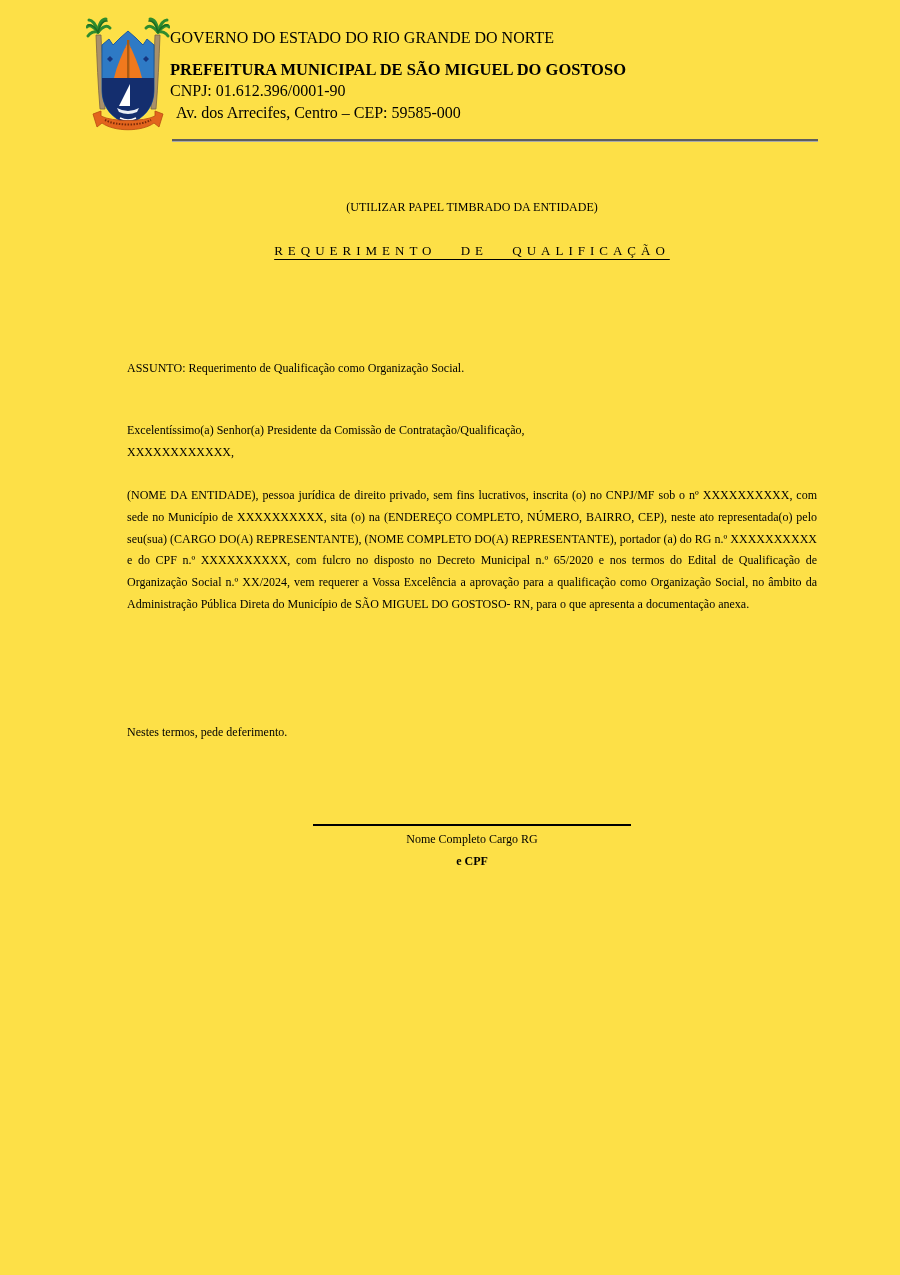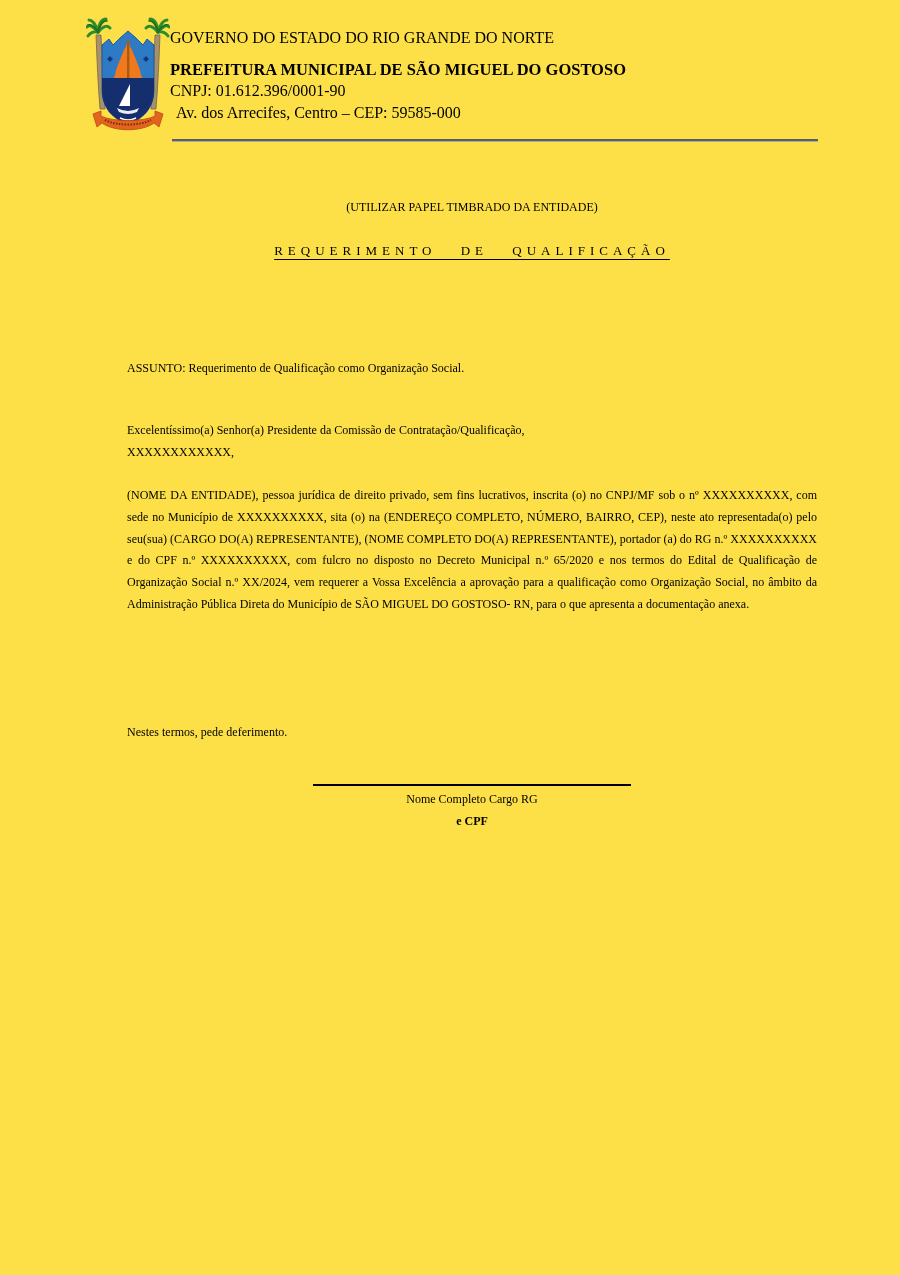--- a/index.html
+++ b/index.html
@@ -24,21 +24,21 @@
   .title-wrap { top:240px; text-align:center; font-size:13px; }
   .title-wrap span {
     letter-spacing:5px; word-spacing:16px;
     text-decoration:underline; text-underline-offset:4px;
   }
   .local      { top:289px; }
   .subject    { top:350px;margin-top:8px; }
   .salutation { top:420px; }
   .body-par   { top:485px; text-align:justify; }
   .closing    { top:722px; }
-  .sig        { top:784px; text-align:center; }
+  .sig        { top:824px; text-align:center; }
   .sig-rule   { width:318px; margin:0 auto 3px auto; border-top:2px solid #000; height:0; }
   .sig-l2     { font-weight:bold; }
 </style>
 </head>
 <body>
 
 <div class="page">
 
   <div class="logo">
     <svg width="84" height="124" viewBox="0 0 84 124" xmlns="http://www.w3.org/2000/svg">

